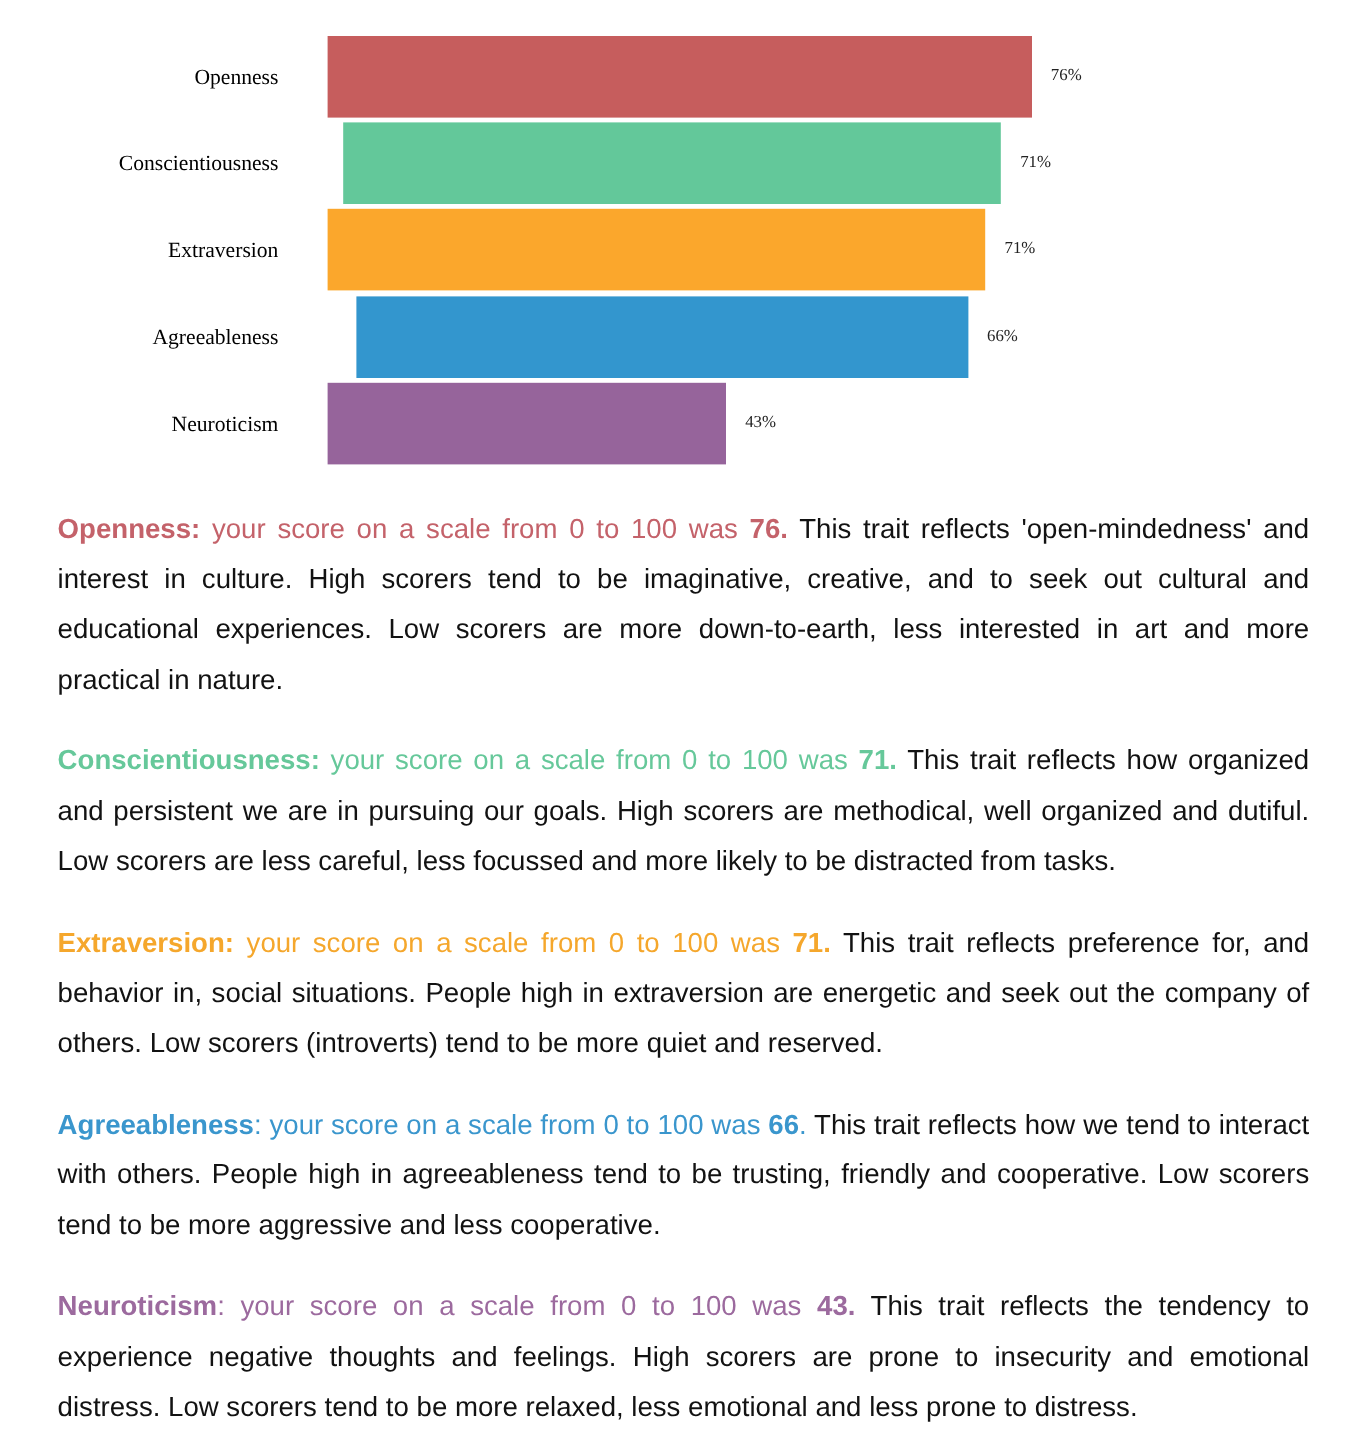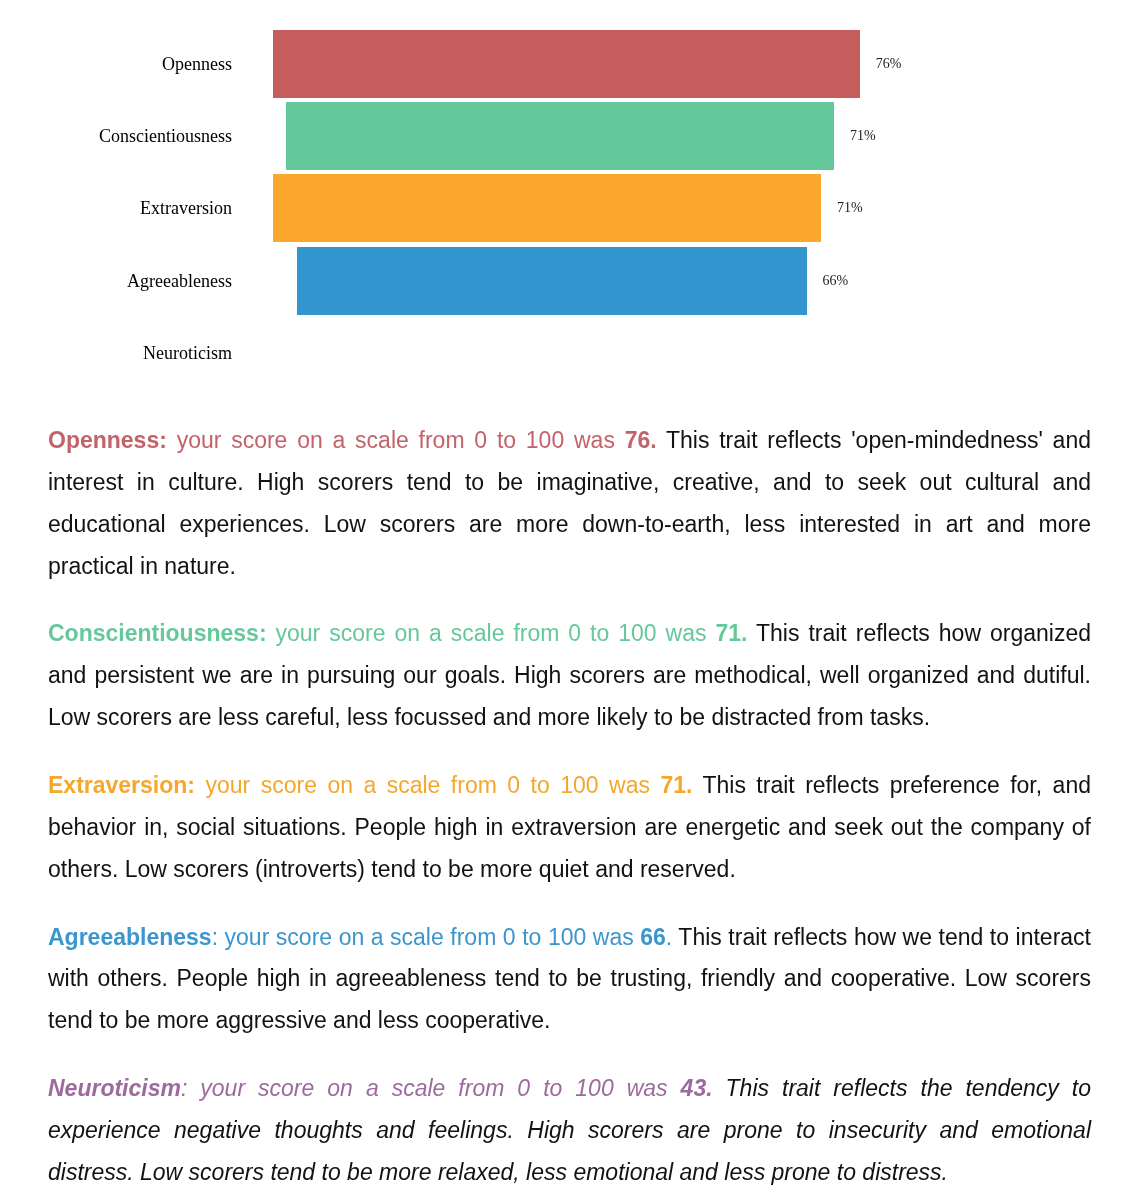--- a/index.html
+++ b/index.html
@@ -63,21 +63,21 @@
     padding: 0 46px 0 48px;
   }
   .trait-para {
     font-size: 23px;
     line-height: 1.82;
     text-align: justify;
     color: #121212;
     margin: 0 0 26px 0;
     hyphens: none;
   }
-  .trait-para:last-child { margin-bottom: 0; font-style: italic; }
+  .trait-para:last-child { margin-bottom: 0; }
   .trait-name {
     font-weight: bold;
   }
   .trait-score-sentence {
     font-weight: normal;
   }
   .trait-score-num {
     font-weight: bold;
   }
   .trait-body {
@@ -111,20 +111,24 @@
     </div>
     <div class="bar-row" style="top: 245px; height: 72px;">
       <div class="bar-label">Agreeableness</div>
       <div class="bar-track" style="height: 68px; margin-left: 41px; padding-left: 24px;">
         <div class="bar-fill" style="width: 509.52px; background: rgb(51, 150, 206);"></div>
         <span class="bar-value">66%</span>
       </div>
     </div>
     <div class="bar-row" style="top: 317px; height: 72px;">
       <div class="bar-label">Neuroticism</div>
+      <div class="bar-track" style="height: 68px; margin-left: 41px;">
+        <div class="bar-fill" style="width: 331.96px; background: rgb(150, 100, 155);"></div>
+        <span class="bar-value">43%</span>
+      </div>
     </div>
   </div>
 
 <div id="descriptions">
     <p class="trait-para"><span class="trait-name" style="color: rgb(196, 98, 106);">Openness:</span><span class="trait-score-sentence" style="color: rgb(196, 98, 106);"> your score on a scale from 0 to 100 was </span><span class="trait-score-num" style="color: rgb(196, 98, 106);">76.</span><span class="trait-body"> This trait reflects 'open-mindedness' and interest in culture. High scorers tend to be imaginative, creative, and to seek out cultural and educational experiences. Low scorers are more down-to-earth, less interested in art and more practical in nature.</span></p>
     <p class="trait-para"><span class="trait-name" style="color: rgb(102, 200, 154);">Conscientiousness:</span><span class="trait-score-sentence" style="color: rgb(102, 200, 154);"> your score on a scale from 0 to 100 was </span><span class="trait-score-num" style="color: rgb(102, 200, 154);">71.</span><span class="trait-body"> This trait reflects how organized and persistent we are in pursuing our goals. High scorers are methodical, well organized and dutiful. Low scorers are less careful, less focussed and more likely to be distracted from tasks.</span></p>
     <p class="trait-para"><span class="trait-name" style="color: rgb(245, 167, 44);">Extraversion:</span><span class="trait-score-sentence" style="color: rgb(245, 167, 44);"> your score on a scale from 0 to 100 was </span><span class="trait-score-num" style="color: rgb(245, 167, 44);">71.</span><span class="trait-body"> This trait reflects preference for, and behavior in, social situations. People high in extraversion are energetic and seek out the company of others. Low scorers (introverts) tend to be more quiet and reserved.</span></p>
     <p class="trait-para"><span class="trait-name" style="color: rgb(58, 150, 205);">Agreeableness</span><span class="trait-score-sentence" style="color: rgb(58, 150, 205);">: your score on a scale from 0 to 100 was </span><span class="trait-score-num" style="color: rgb(58, 150, 205);">66</span><span style="color: rgb(58, 150, 205);">.</span><span class="trait-body"> This trait reflects how we tend to interact with others. People high in agreeableness tend to be trusting, friendly and cooperative. Low scorers tend to be more aggressive and less cooperative.</span></p>
     <p class="trait-para"><span class="trait-name" style="color: rgb(156, 106, 158);">Neuroticism</span><span class="trait-score-sentence" style="color: rgb(156, 106, 158);">: your score on a scale from 0 to 100 was </span><span class="trait-score-num" style="color: rgb(156, 106, 158);">43.</span><span class="trait-body"> This trait reflects the tendency to experience negative thoughts and feelings. High scorers are prone to insecurity and emotional distress. Low scorers tend to be more relaxed, less emotional and less prone to distress.</span></p>
   </div>

